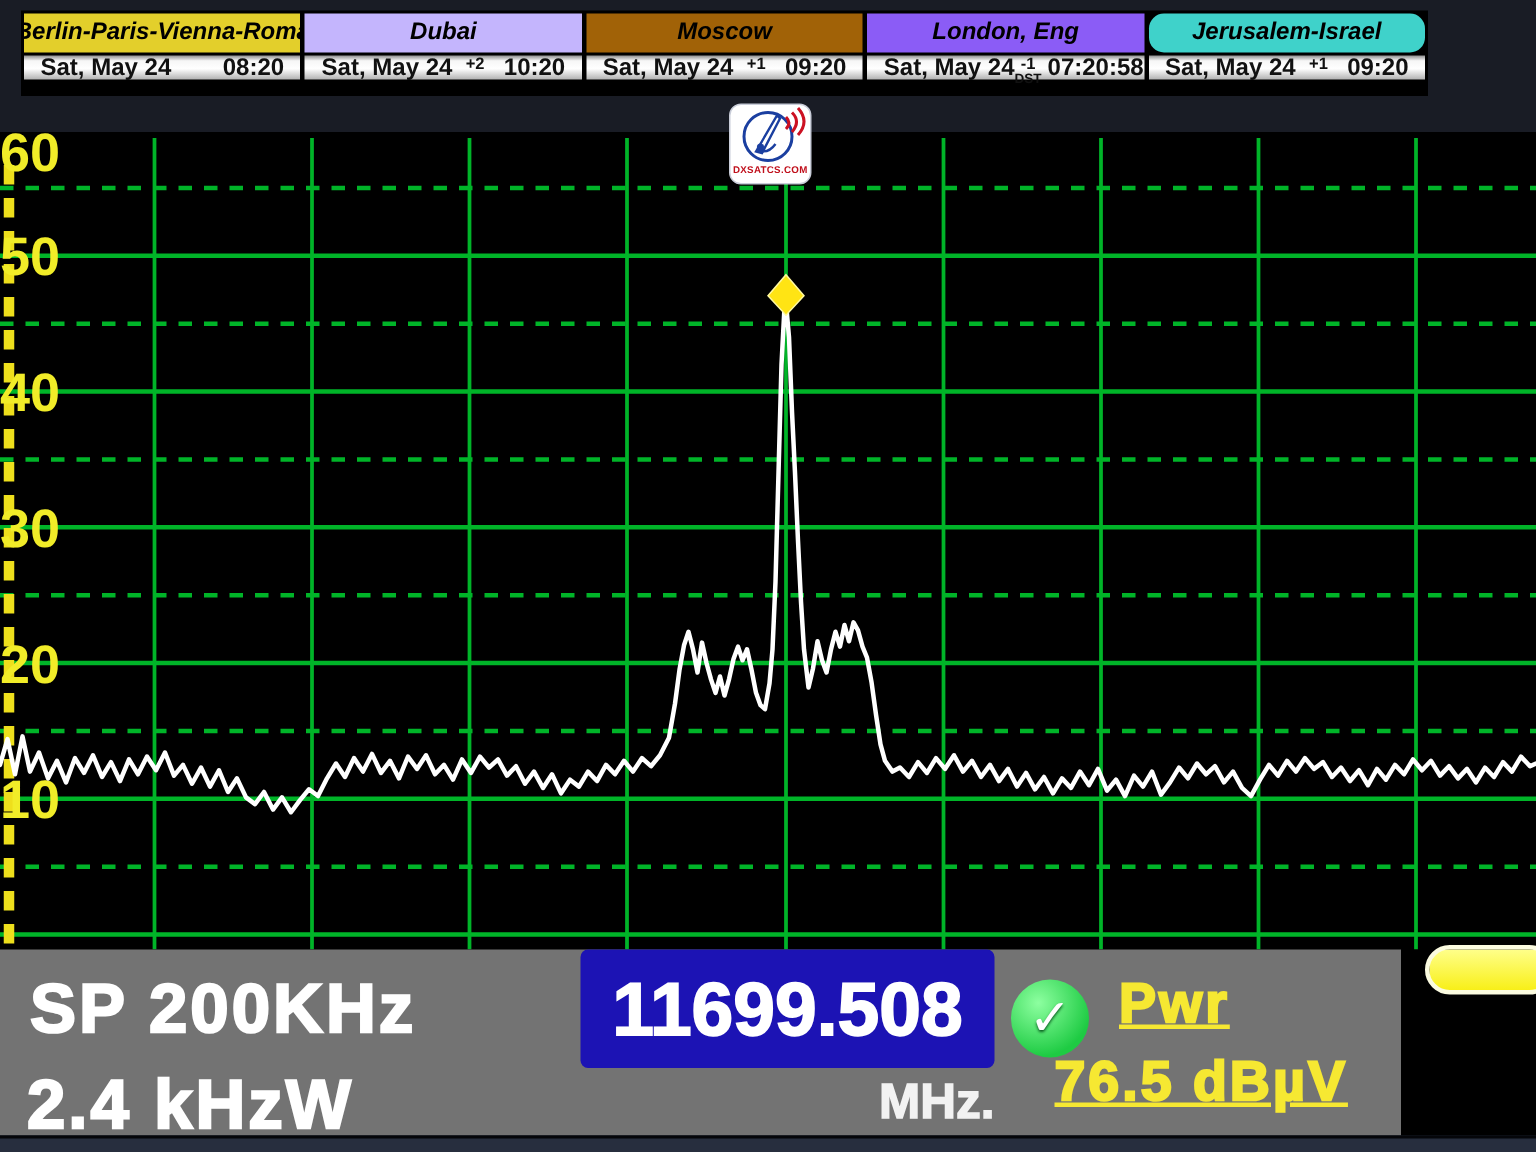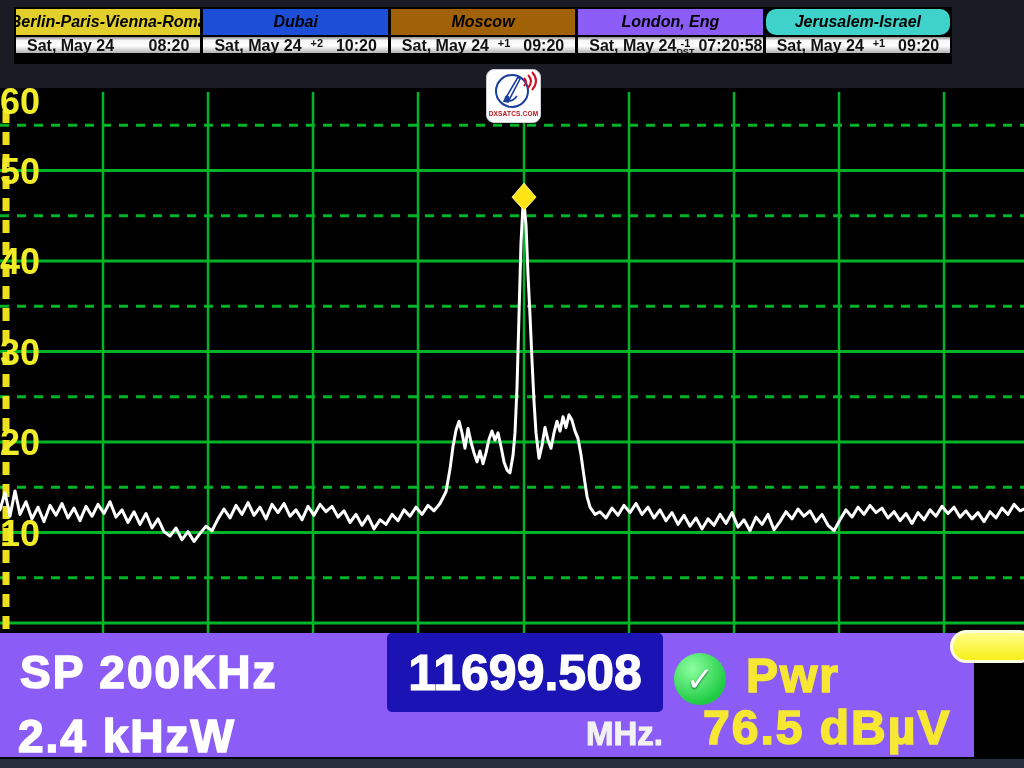--- a/index.html
+++ b/index.html
@@ -27,36 +27,36 @@
   .graph-bg{position:absolute;left:0;top:88px;width:1024px;height:545px;background:#000;}
   #spectrum-svg{position:absolute;left:0;top:88px;}
 
   
   .logo-badge{position:absolute;left:486px;top:69px;width:55px;height:54px;background:#fff;
               border:1px solid #c8ccd8;border-radius:8px;box-sizing:border-box;
               display:flex;flex-direction:column;align-items:center;z-index:5;}
   .logo-text{font-size:6.5px;font-weight:bold;color:#c0101c;letter-spacing:.2px;margin-top:-1px;}
 
   
-  .bottom-panel{position:absolute;left:0;top:633px;width:934px;height:124px;background:#8b5cf6;padding-left:40px;}
+  .bottom-panel{position:absolute;left:0;top:633px;width:934px;height:124px;background:#737373;}
   .big-white{position:absolute;color:#fff;font-weight:bold;font-size:46px;letter-spacing:2px;
              -webkit-text-stroke:1.6px #fff;white-space:nowrap;}
   .span-label{left:20px;top:12px;}
   .rbw-label{left:18px;top:76px;}
   .freq-box{position:absolute;left:387px;top:0px;width:276px;height:79px;background:#1c13b4;
             border-radius:5px;display:flex;align-items:center;justify-content:center;
             color:#fff;font-weight:bold;font-size:50px;-webkit-text-stroke:1.2px #fff;}
   .freq-unit{position:absolute;left:387px;top:82px;width:276px;text-align:right;color:#f2f2f2;
              font-weight:bold;font-size:33px;-webkit-text-stroke:1px #f2f2f2;}
   .check-circle{position:absolute;left:674px;top:20px;width:52px;height:52px;border-radius:50%;
                 background:radial-gradient(circle at 35% 30%,#8dffa0,#1ecb43 72%);
                 display:flex;align-items:center;justify-content:center;
                 color:#fff;font-size:34px;font-weight:bold;text-shadow:0 1px 2px #075a1e;}
-  .big-yellow{position:absolute;color:#f6e832;font-weight:bold;font-size:48px;letter-spacing:2px;
-              -webkit-text-stroke:1.6px #f6e832;white-space:nowrap;}
+  .big-yellow{position:absolute;color:#f6e832;font-weight:bold;font-size:37px;letter-spacing:2px;
+              -webkit-text-stroke:1.6px #f6e832;white-space:nowrap;text-decoration:underline;}
   .pwr-label{left:746px;top:15px;}
   .pwr-value{left:703px;top:67px;}
   .yellow-pill{position:absolute;left:950px;top:-3px;width:86px;height:33px;border-radius:17px;
                background:linear-gradient(#ffff8a,#f8ef18);border:3px solid #fbfbe0;box-sizing:border-box;}
 
   .bottom-strip{position:absolute;left:0;top:757px;width:1024px;height:11px;
                 background:#272e3e;border-top:2px solid #05060a;box-sizing:border-box;}
 </style>
 </head>
 <body>
@@ -70,21 +70,21 @@
         <span class="pt-date">Sat, May 24</span>
         <span class="pt-off">
             <span></span>
             <span class="sub"></span>
           </span>
         <span class="pt-time">08:20</span>
       </div>
     </div>
 
     <div class="clock-panel">
-      <div class="panel-title" style="background: #1d4ed8;">Dubai</div>
+      <div class="panel-title" style="background: #c4b5fd;">Dubai</div>
       <div class="panel-time">
         <span class="pt-date">Sat, May 24</span>
         <span class="pt-off">
             <span>+2</span>
             <span class="sub"></span>
           </span>
         <span class="pt-time">10:20</span>
       </div>
     </div>
 

